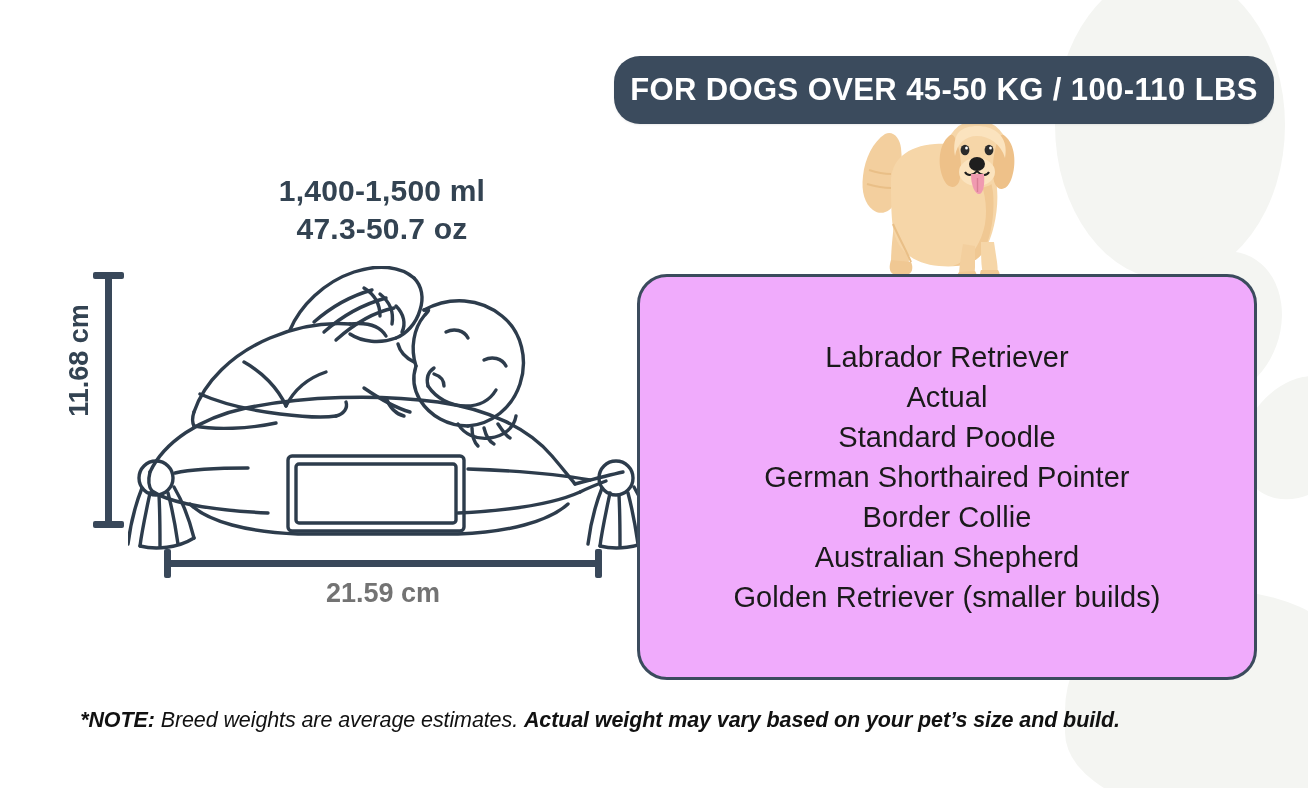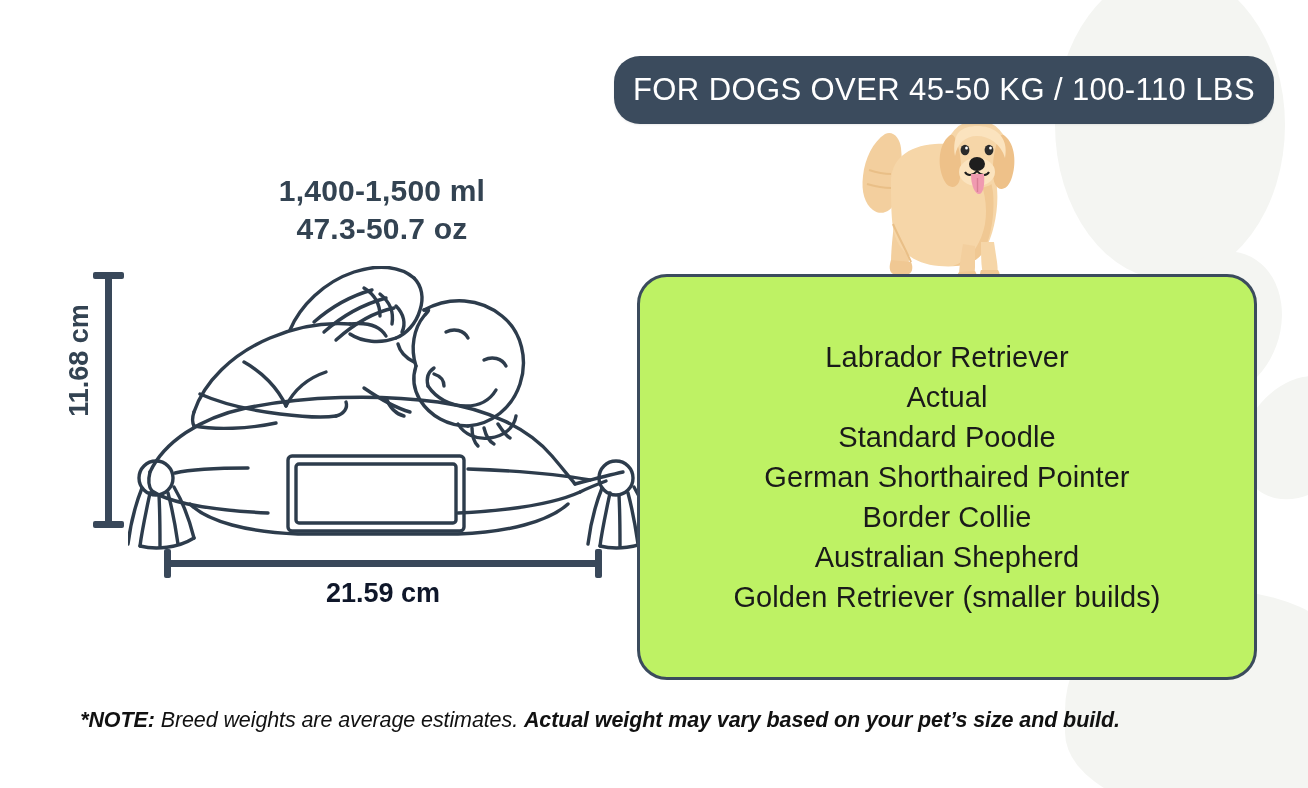--- a/index.html
+++ b/index.html
@@ -145,21 +145,21 @@
   }
   .dim-h-cap.left { left: 132px; }
   .dim-h-cap.right { left: 563px; }
 
   .dim-h-label {
     position: absolute;
     left: 132px;
     top: 578px;
     width: 438px;
     text-align: center;
-    color: #0f172a;
+    color: #737373;
     font-size: 27px;
     font-weight: 700;
   }
 
   .urn-art {
     position: absolute;
     left: 96px;
     top: 266px;
     width: 545px;
     height: 285px;
@@ -176,41 +176,41 @@
     border-radius: 26px;
     display: flex;
     align-items: center;
     justify-content: center;
     z-index: 3;
     box-shadow: 0 1px 2px rgba(0,0,0,0.08);
   }
   .banner-text {
     color: #ffffff;
     font-size: 31px;
-    font-weight: 400;
+    font-weight: 700;
     letter-spacing: 0.4px;
     white-space: nowrap;
   }
 
   .dog-art {
     position: absolute;
     left: 855px;
     top: 104px;
     width: 175px;
     height: 178px;
     z-index: 2;
   }
 
   .breed-panel {
     position: absolute;
     left: 637px;
     top: 274px;
     width: 620px;
     height: 406px;
-    background: #bef264;
+    background: #f0abfc;
     border: 3px solid #3b4b5d;
     border-radius: 30px;
     box-sizing: border-box;
     display: flex;
     flex-direction: column;
     align-items: center;
     justify-content: center;
     z-index: 2;
   }
   .breed-list {

